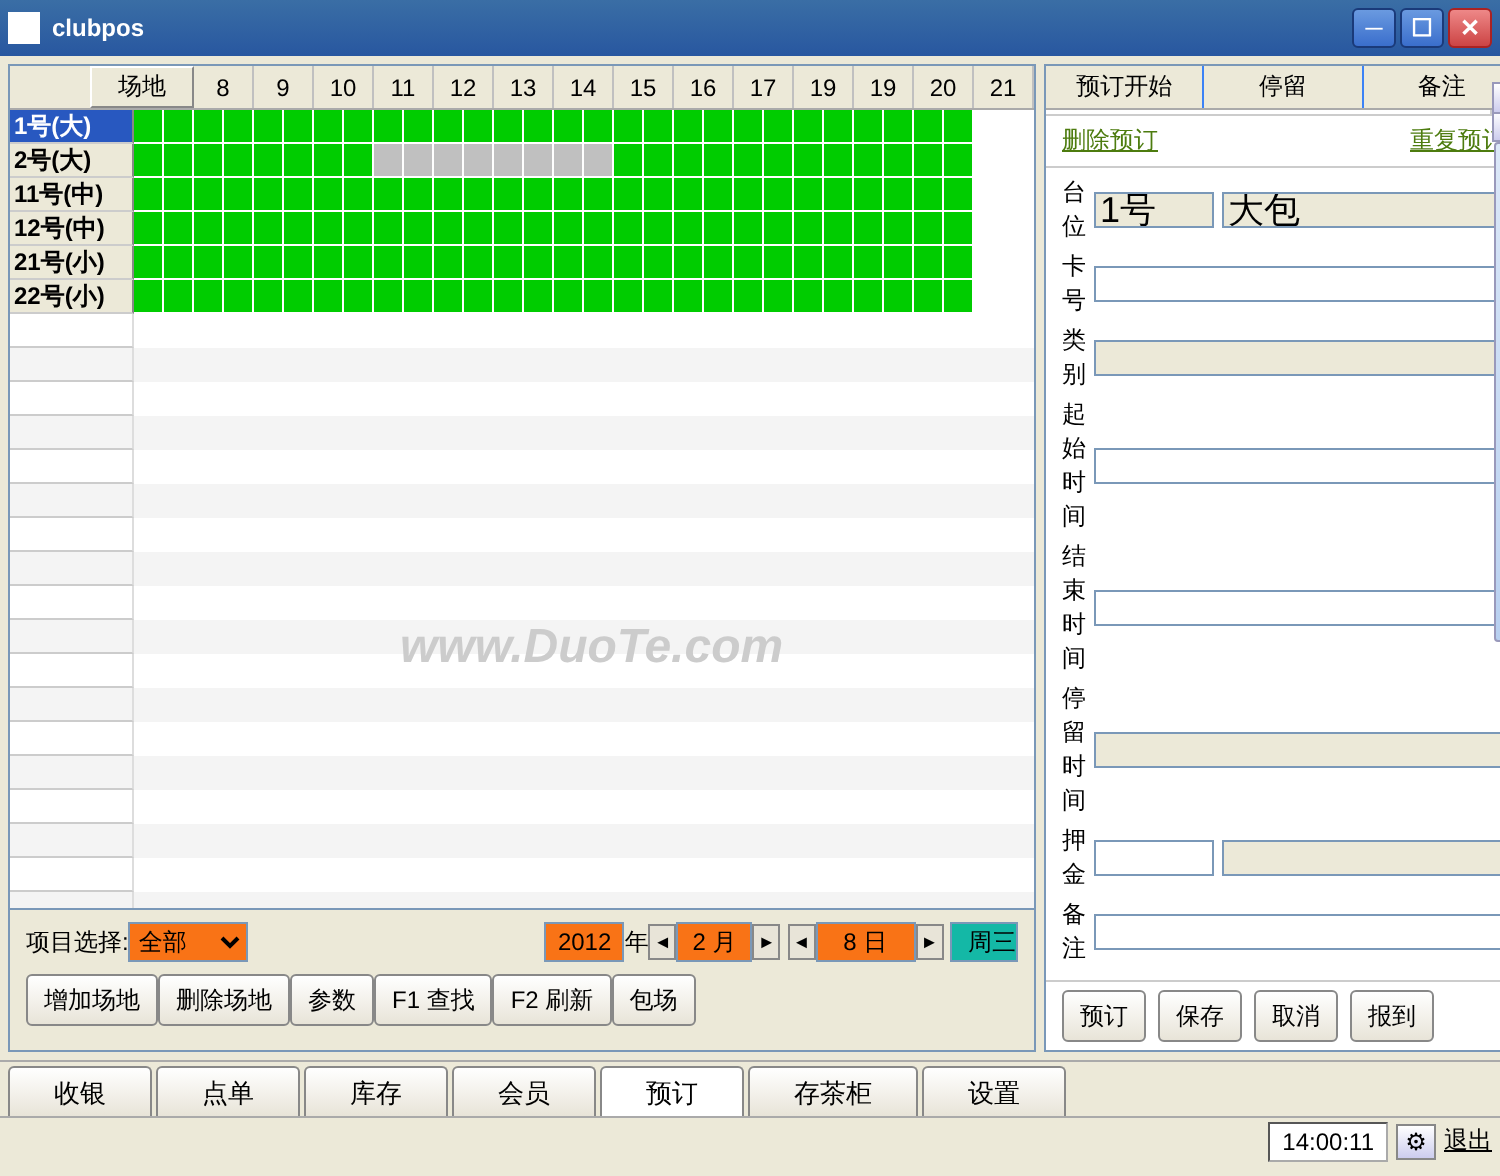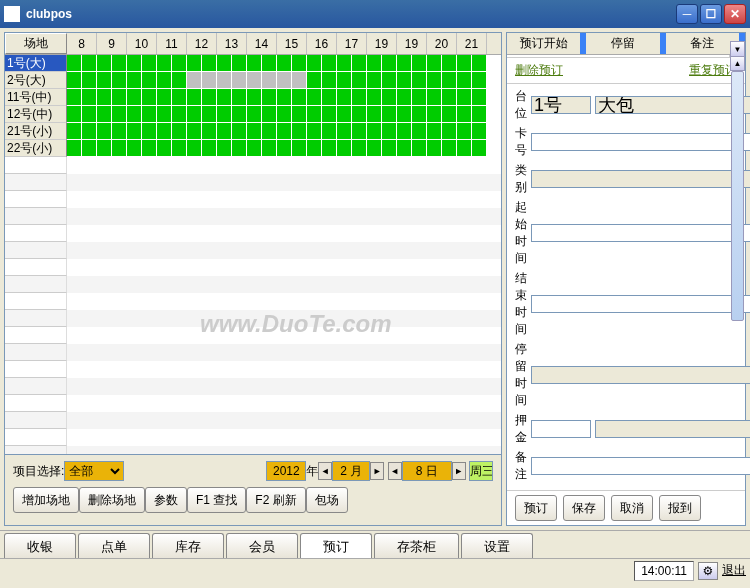--- a/index.html
+++ b/index.html
@@ -7,44 +7,44 @@
 .titlebar { background: linear-gradient(#3a6ea5, #2857a0); color: #fff; height: 28px; display: flex; align-items: center; padding: 0 4px; }
 .titlebar .icon { width: 16px; height: 16px; background: #fff; margin-right: 6px; display: inline-block; }
 .titlebar .title { flex: 1; font-weight: bold; }
 .titlebar .winbtn { width: 22px; height: 20px; margin-left: 2px; background: linear-gradient(#6a9ae0,#3a6ecc); border: 1px solid #1a3a7a; border-radius: 3px; color: #fff; display: flex; align-items: center; justify-content: center; font-weight: bold; font-size: 12px; cursor: pointer; }
 .titlebar .winbtn.close { background: linear-gradient(#e88,#c44); border-color: #a22; }
 
 .content { display: flex; padding: 4px; gap: 4px; height: 502px; }
 .left { flex: 1; display: flex; flex-direction: column; border: 1px solid #7a98b8; background: #fff; }
 .grid-head { display: flex; background: #ece9d8; border-bottom: 1px solid #aaa; height: 22px; }
 .grid-head .hcell { border-right: 1px solid #c0c0c0; display: flex; align-items: center; justify-content: center; font-size: 12px; }
-.grid-head .hcell.first { width: 62px; background: #ece9d8; border: 1px solid #fff; border-right: 1px solid #888; border-bottom: 1px solid #888; }
+.grid-head .hcell.first { width: 52px; background: #ece9d8; border: 1px solid #fff; border-right: 1px solid #888; border-bottom: 1px solid #888; margin-left: 40px; }
 .grid-head .hcell.hour { width: 30px; }
 
 .grid-body { flex: 1; overflow: auto; }
 .grid-row { display: flex; height: 17px; }
 .grid-row .rcell { border-right: 1px solid #d0d0d0; border-bottom: 1px solid #e0e0e0; }
-.grid-row .rname { width: 62px; background: #ece9d8; border-right: 1px solid #888; border-bottom: 1px solid #ccc; padding: 0 2px; font-size: 12px; display: flex; align-items: center; }
+.grid-row .rname { width: 62px; background: #ece9d8; border-right: 1px solid #888; border-bottom: 1px solid #ccc; padding: 0 2px; font-size: 12px; display: flex; align-items: center; font-weight: bold; }
 .grid-row.sel .rname { background: #2858c0; color: #fff; }
 .grid-row .slot { width: 15px; height: 17px; }
 .slot.free { background: #0c0; border-color: #fff; }
 .slot.busy { background: #c0c0c0; border-color: #fff; }
 .grid-row.empty { background: #f4f4f4; }
 .grid-row.empty:nth-child(odd) { background: #fff; }
 .grid-row.empty .rname { background: transparent; border-right: 1px solid #ddd; }
 
 .left-controls { padding: 6px 8px; border-top: 1px solid #7a98b8; background: #ece9d8; }
 .lc-row { display: flex; align-items: center; gap: 0; margin-bottom: 6px; }
-.lc-row select, .lc-row input { border: 1px solid #7a98b8; background: #eab308; height: 20px; font-size: 12px; }
+.lc-row select, .lc-row input { border: 1px solid #7a98b8; background: #f97316; height: 20px; font-size: 12px; }
 .btn { border: 1px solid #888; background: linear-gradient(#fff,#e8e4d8); height: 26px; padding: 0 8px; font-size: 12px; cursor: pointer; border-radius: 3px; }
 .spin { width: 14px; height: 18px; border: 1px solid #888; background: #e8e4d8; font-size: 9px; display: flex; align-items: center; justify-content: center; cursor: pointer; }
 
 .right { width: 240px; display: flex; flex-direction: column; border: 1px solid #7a98b8; background: #fff; }
 .right-head { display: flex; background: #ece9d8; height: 22px; border-bottom: 1px solid #aaa; }
-.right-head .rh { flex: 1; border-right: 6px solid #3b82f6; display: flex; align-items: center; justify-content: center; }
+.right-head .rh { flex: 1; border-right: 1px solid #3b82f6; display: flex; align-items: center; justify-content: center; }
 .right-list { flex: 1; position: relative; background: #fff; }
 .right-list .scrollbar { position: absolute; right: 0; top: 0; bottom: 0; width: 16px; background: #e8e4d8; border-left: 1px solid #ccc; }
 .right-list .scrollbar .sbtn { height: 16px; background: linear-gradient(#fff,#cce); border: 1px solid #99b; font-size: 8px; display: flex; align-items: center; justify-content: center; }
 .right-list .scrollbar .thumb { position: absolute; top: 16px; left: 1px; right: 1px; height: 250px; background: linear-gradient(#dce8f8,#b8d0f0); border: 1px solid #99b; border-radius: 2px; }
 .right-list .scrollbar .sbtn.dn { position: absolute; bottom: 0; left: 0; right: 0; }
 
 .right-mid { padding: 4px 8px; display: flex; justify-content: space-between; border-top: 1px solid #ccc; }
 .right-mid a { color: #4d7c0f; text-decoration: underline; cursor: pointer; }
 
 .form { padding: 4px 8px; border-top: 1px solid #ccc; }
@@ -350,21 +350,21 @@
         <input style="width: 40px; text-align: center;" value="2012">
         <span>年</span>
         <div class="spin">◄</div>
         <input style="width: 38px; text-align: center;" value="2 月">
         <div class="spin">►</div>
         <span>&nbsp;</span>
         <div class="spin">◄</div>
         <input style="width: 50px; text-align: center;" value="8 日">
         <div class="spin">►</div>
         <span>&nbsp;</span>
-        <input class="bg" style="width: 24px; text-align: center; background: #bef264;" value="周三">
+        <input class="bg" style="width: 34px; text-align: right; background: #14b8a6;" value="周三">
       </div>
       <div class="lc-row">
         <button class="btn">增加场地</button>
         <button class="btn">删除场地</button>
         <button class="btn">参数</button>
         <button class="btn">F1 查找</button>
         <button class="btn">F2 刷新</button>
         <button class="btn">包场</button>
       </div>
     </div>

